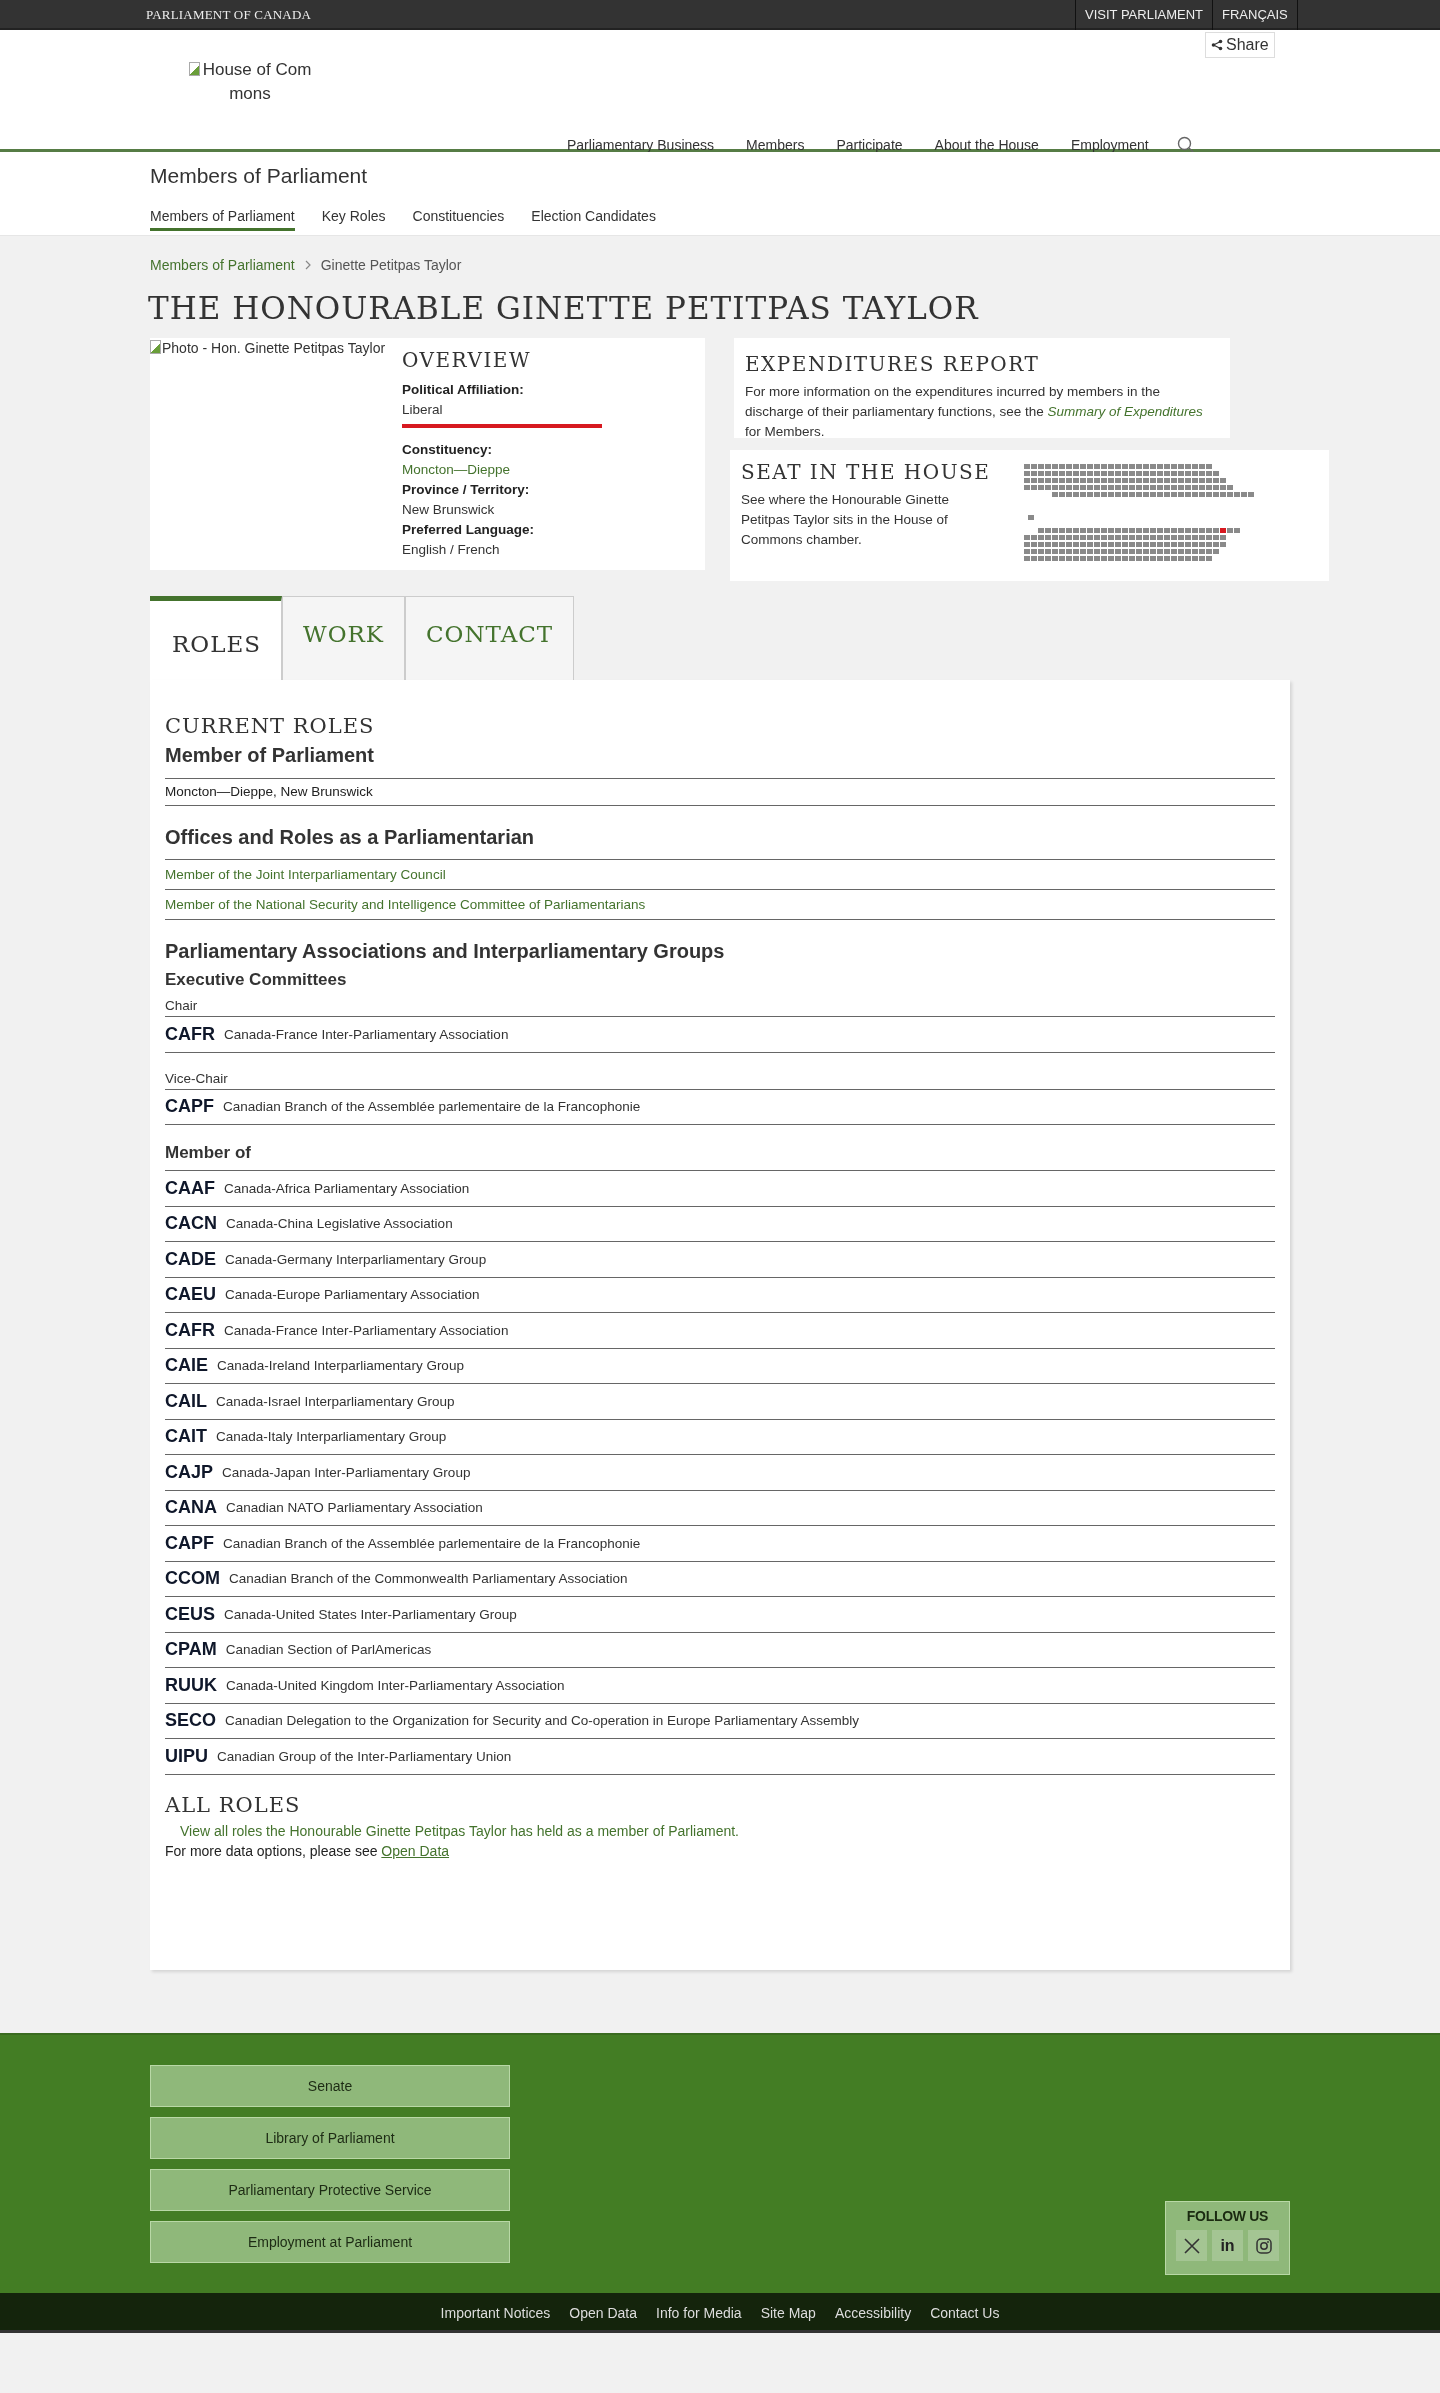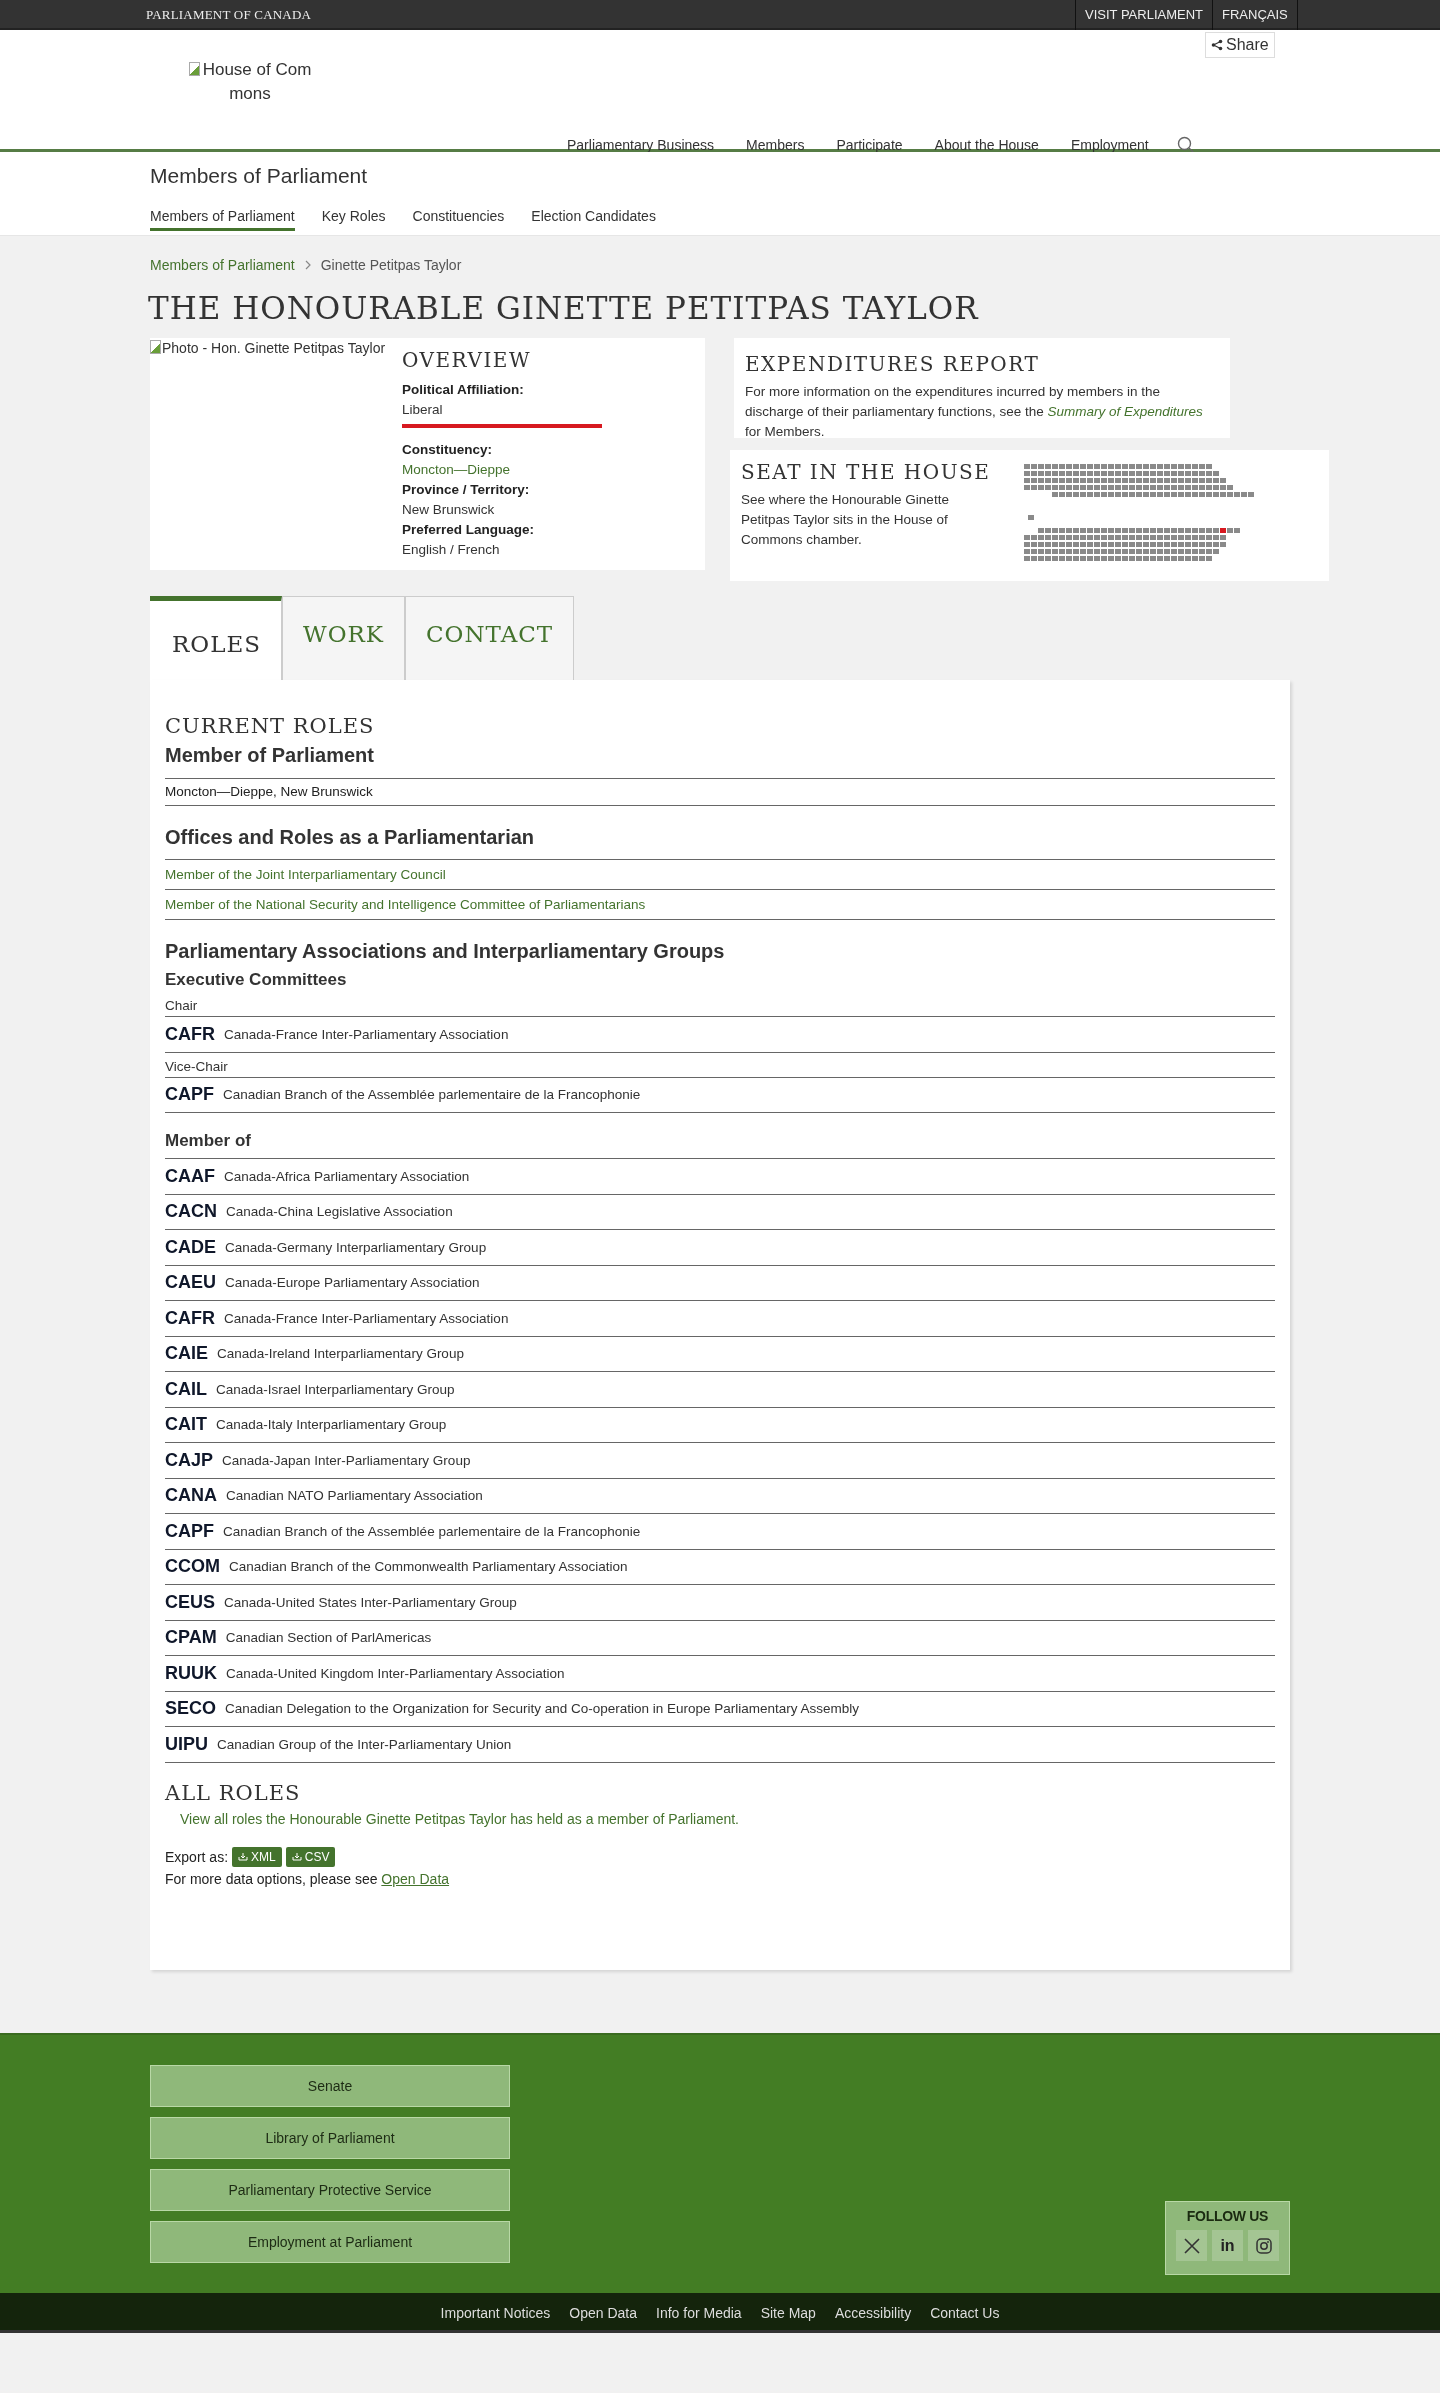--- a/index.html
+++ b/index.html
@@ -477,21 +477,21 @@
   <div class="rowline green topline" style="padding:5px 0 4px;">Member of the Joint Interparliamentary Council</div>
   <div class="rowline green" style="padding:5px 0 4px;">Member of the National Security and Intelligence Committee of Parliamentarians</div>
 
   <h3 style="margin-top:20px;">Parliamentary Associations and Interparliamentary Groups</h3>
   <h4 style="margin-top:7px;margin-bottom:8px;">Executive Committees</h4>
   <div class="sublbl">Chair</div>
   <div class="assoc">
     <span class="code">CAFR</span>
     <span class="name">Canada-France Inter-Parliamentary Association</span>
   </div>
-  <div class="sublbl" style="margin-top:6px;">Vice-Chair</div>
+  <div class="sublbl" style="margin-top:18px;">Vice-Chair</div>
   <div class="assoc">
     <span class="code">CAPF</span>
     <span class="name">Canadian Branch of the Assemblée parlementaire de la Francophonie</span>
   </div>
 
   <h4 style="margin-top:18px;margin-bottom:7px;">Member of</h4>
   <div class="topline" id="memberlist">
       <div class="assoc">
         <span class="code">CAAF</span>
         <span class="name">Canada-Africa Parliamentary Association</span>
@@ -557,35 +557,20 @@
         <span class="name">Canadian Delegation to the Organization for Security and Co-operation in Europe Parliamentary Assembly</span>
       </div>
       <div class="assoc">
         <span class="code">UIPU</span>
         <span class="name">Canadian Group of the Inter-Parliamentary Union</span>
       </div>
     </div>
 
   <h2 class="serif" style="margin-top:18px;">ALL ROLES</h2>
   <a class="allroles-link">View all roles the Honourable Ginette Petitpas Taylor has held as a member of Parliament.</a>
-  <div class="export">
-    <span>Export as:</span>
-    <a class="btn">
-        <svg width="10" height="9" viewBox="0 0 10 9">
-          <path d="M1 5 V8 H9 V5 M5 1 V6 M3 4 L5 6 L7 4" stroke="#fff" stroke-width="1" fill="none"></path>
-        </svg>
-        <span>XML</span>
-      </a>
-    <a class="btn">
-        <svg width="10" height="9" viewBox="0 0 10 9">
-          <path d="M1 5 V8 H9 V5 M5 1 V6 M3 4 L5 6 L7 4" stroke="#fff" stroke-width="1" fill="none"></path>
-        </svg>
-        <span>CSV</span>
-      </a>
-  </div>
   <div class="moredata"><span>For more data options, please see </span><a>Open Data</a></div>
 </div>
 
 <div class="footer">
   <div class="fbtns">
     <a class="fbtn">Senate</a>
     <a class="fbtn">Library of Parliament</a>
     <a class="fbtn">Parliamentary Protective Service</a>
     <a class="fbtn">Employment at Parliament</a>
   </div>

